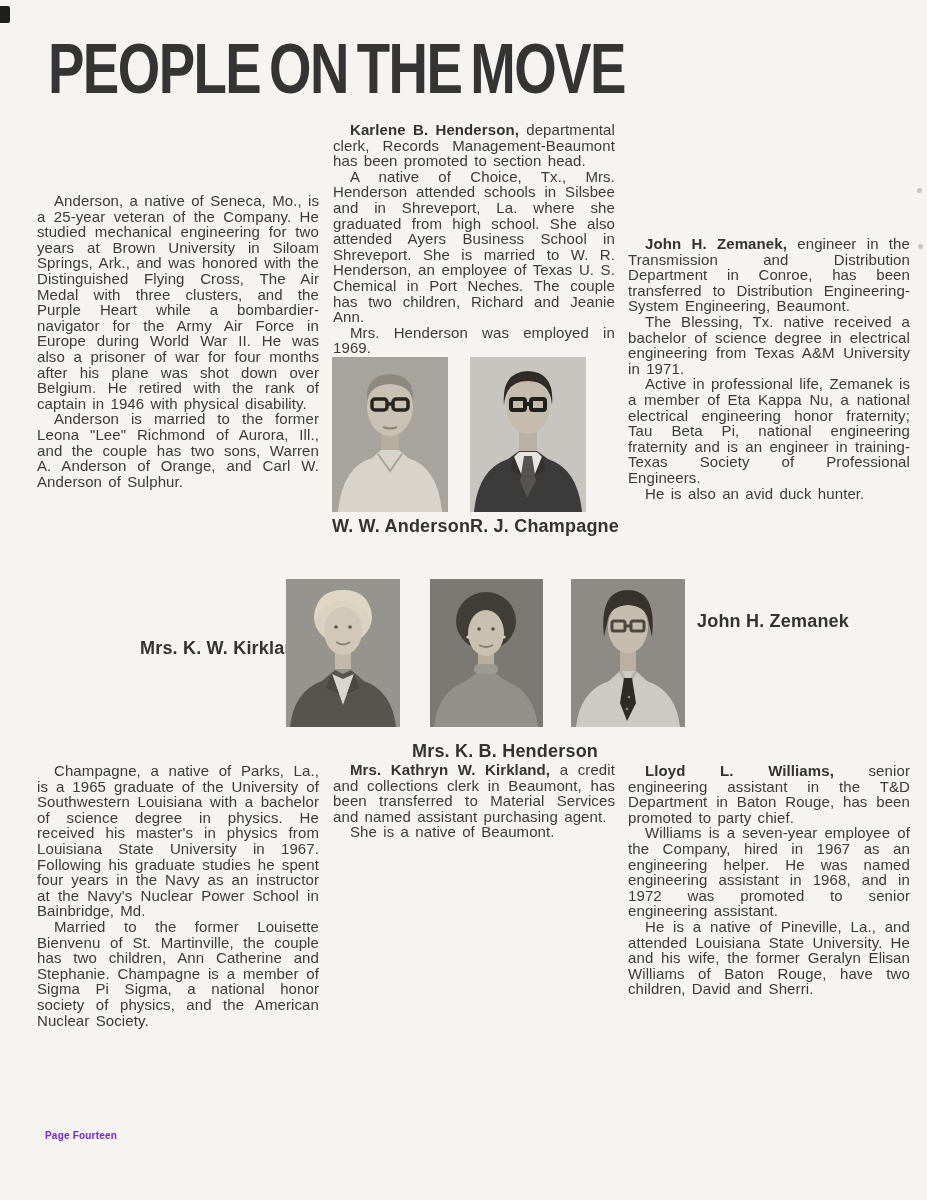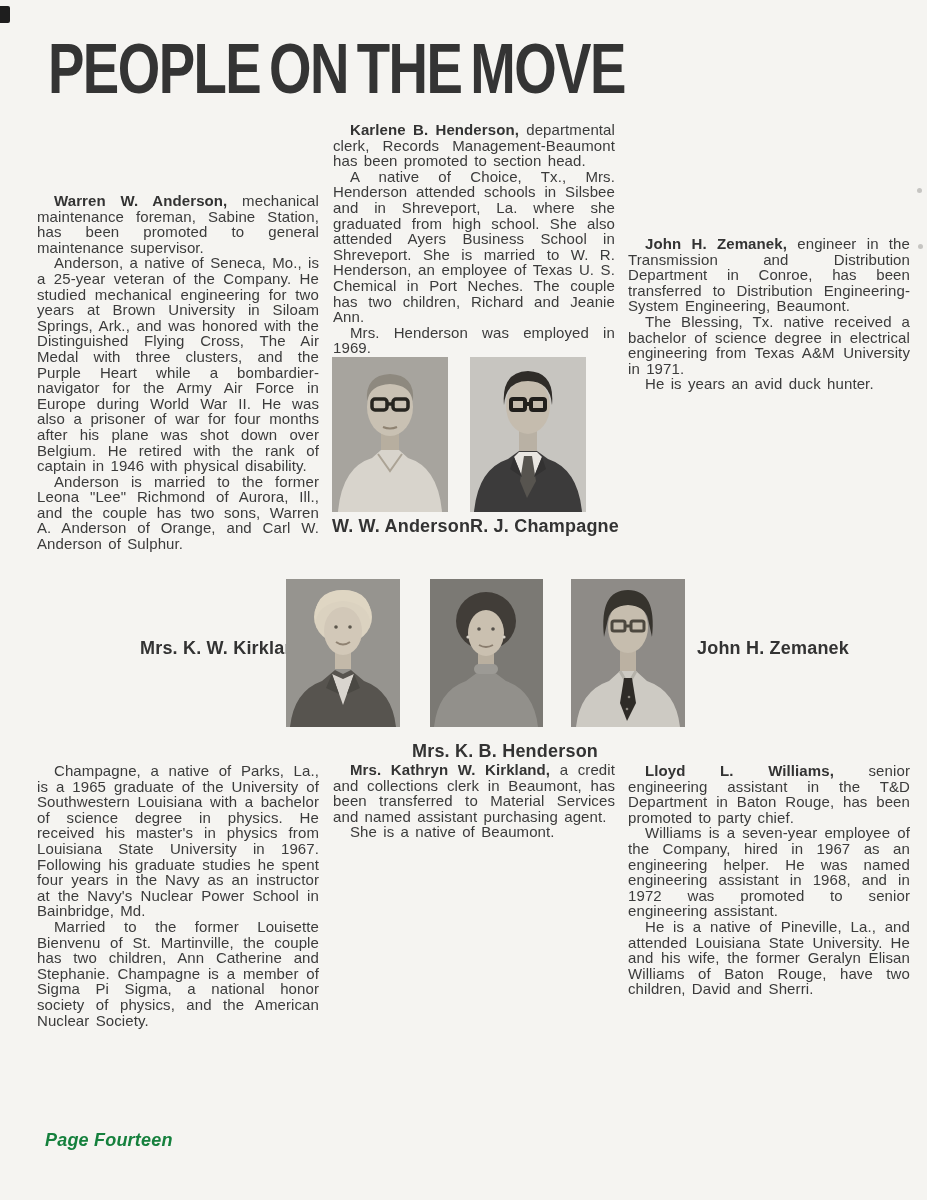--- a/index.html
+++ b/index.html
@@ -30,56 +30,56 @@
   .photo{position:absolute;line-height:0;}
   .photo svg{display:block;}
   .caption{
     position:absolute;font-size:18px;font-weight:700;color:#333;
     line-height:15px;letter-spacing:0.2px;white-space:nowrap;
   }
   .caption.center{text-align:center;}
   .caption.right{text-align:right;}
   .footer{
     position:absolute;left:45px;top:1130px;
-    font-size:18px;font-style:italic;font-weight:600;color:#15803d;
+    font-size:10px;font-weight:600;color:#6d28d9;
     letter-spacing:0.2px;
   }
   .corner-mark{
     position:absolute;left:0;top:6px;width:10px;height:17px;
     background:#1e1e1e;border-radius:0 2px 2px 0;
   }
   .dot-artifact{position:absolute;width:5px;height:5px;border-radius:50%;background:#c6c5c2;}
 </style>
 </head>
 <body>
 
 <div class="page">
 
   <div class="corner-mark"></div>
   <div class="dot-artifact" style="left:917px;top:188px;"></div>
   <div class="dot-artifact" style="left:918px;top:244px;"></div>
 
   <div class="title">PEOPLE ON THE MOVE</div>
 
   <div class="col" style="left:37px;top:193px;">
-    <p><b>Warren W. Anderson,</b><span> mechanical maintenance foreman, Sabine Station, has been promoted to general maintenance supervisor.</span></p>
     <p>Anderson, a native of Seneca, Mo., is a 25-year veteran of the Company. He studied mechanical engineering for two years at Brown University in Siloam Springs, Ark., and was honored with the Distinguished Flying Cross, The Air Medal with three clusters, and the Purple Heart while a bombardier-navigator for the Army Air Force in Europe during World War II. He was also a prisoner of war for four months after his plane was shot down over Belgium. He retired with the rank of captain in 1946 with physical disability.</p>
     <p>Anderson is married to the former Leona "Lee" Richmond of Aurora, Ill., and the couple has two sons, Warren A. Anderson of Orange, and Carl W. Anderson of Sulphur.</p>
   </div>
 
   <div class="col" style="left:333px;top:122px;">
     <p><b>Karlene B. Henderson,</b><span> departmental clerk, Records Management-Beaumont has been promoted to section head.</span></p>
     <p>A native of Choice, Tx., Mrs. Henderson attended schools in Silsbee and in Shreveport, La. where she graduated from high school. She also attended Ayers Business School in Shreveport. She is married to W. R. Henderson, an employee of Texas U. S. Chemical in Port Neches. The couple has two children, Richard and Jeanie Ann.</p>
     <p>Mrs. Henderson was employed in 1969.</p>
   </div>
 
   <div class="col" style="left:628px;top:236px;">
     <p><b>John H. Zemanek,</b><span> engineer in the Transmission and Distribution Department in Conroe, has been transferred to Distribution Engineering-System Engineering, Beaumont.</span></p>
     <p>The Blessing, Tx. native received a bachelor of science degree in electrical engineering from Texas A&amp;M University in 1971.</p>
-    <p>He is years an avid duck hunter.</p>
+    <p>Active in professional life, Zemanek is a member of Eta Kappa Nu, a national electrical engineering honor fraternity; Tau Beta Pi, national engineering fraternity and is an engineer in training-Texas Society of Professional Engineers.</p>
+    <p>He is also an avid duck hunter.</p>
   </div>
 
   <div class="photo" style="left:332px;top:357px;">
     <svg viewBox="0 0 116 155" width="116" height="155">
       <rect width="116" height="155" fill="#a7a49e"></rect>
       <rect x="49" y="70" width="18" height="28" fill="#b7ae9f"></rect>
       <ellipse cx="58" cy="50" rx="23" ry="29" fill="#c9c1b3"></ellipse>
       <path d="M35 44 Q33 18 58 17 Q83 18 81 44 Q78 28 58 27 Q38 28 35 44 Z" fill="#8e897f"></path>
       <path d="M6 155 Q10 110 40 101 L49 93 H67 L76 101 Q106 110 110 155 Z" fill="#d8d4cc"></path>
       <path d="M46 97 L58 114 L70 97" fill="none" stroke="#aba395" stroke-width="2"></path>
@@ -160,21 +160,21 @@
         <rect x="60" y="42" width="13" height="10" rx="2"></rect>
         <path d="M54 47 H60"></path>
       </g>
       <path d="M5 148 Q9 112 38 102 L49 92 H65 L76 102 Q105 112 109 148 Z" fill="#cdcac3"></path>
       <path d="M49 92 L57 106 65 92" fill="none" stroke="#b4b1a9" stroke-width="3"></path>
       <path d="M53 99 H61 L65 124 L56 142 L49 124 Z" fill="#2e2b27"></path>
       <circle cx="58" cy="118" r="1.3" fill="#8a867e"></circle>
       <circle cx="56" cy="130" r="1.3" fill="#8a867e"></circle>
     </svg>
   </div>
-  <div class="caption" style="left:697px;top:641px;width:150px;text-align:right;">John H. Zemanek</div>
+  <div class="caption" style="left:697px;top:614px;width:150px;text-align:right;">John H. Zemanek</div>
 
   <div class="col" style="left:37px;top:763px;">
     <p>Champagne, a native of Parks, La., is a 1965 graduate of the University of Southwestern Louisiana with a bachelor of science degree in physics. He received his master's in physics from Louisiana State University in 1967. Following his graduate studies he spent four years in the Navy as an instructor at the Navy's Nuclear Power School in Bainbridge, Md.</p>
     <p>Married to the former Louisette Bienvenu of St. Martinville, the couple has two children, Ann Catherine and Stephanie. Champagne is a member of Sigma Pi Sigma, a national honor society of physics, and the American Nuclear Society.</p>
   </div>
 
   <div class="col" style="left:333px;top:762px;">
     <p><b>Mrs. Kathryn W. Kirkland,</b><span> a credit and collections clerk in Beaumont, has been transferred to Material Services and named assistant purchasing agent.</span></p>
     <p>She is a native of Beaumont.</p>
   </div>

